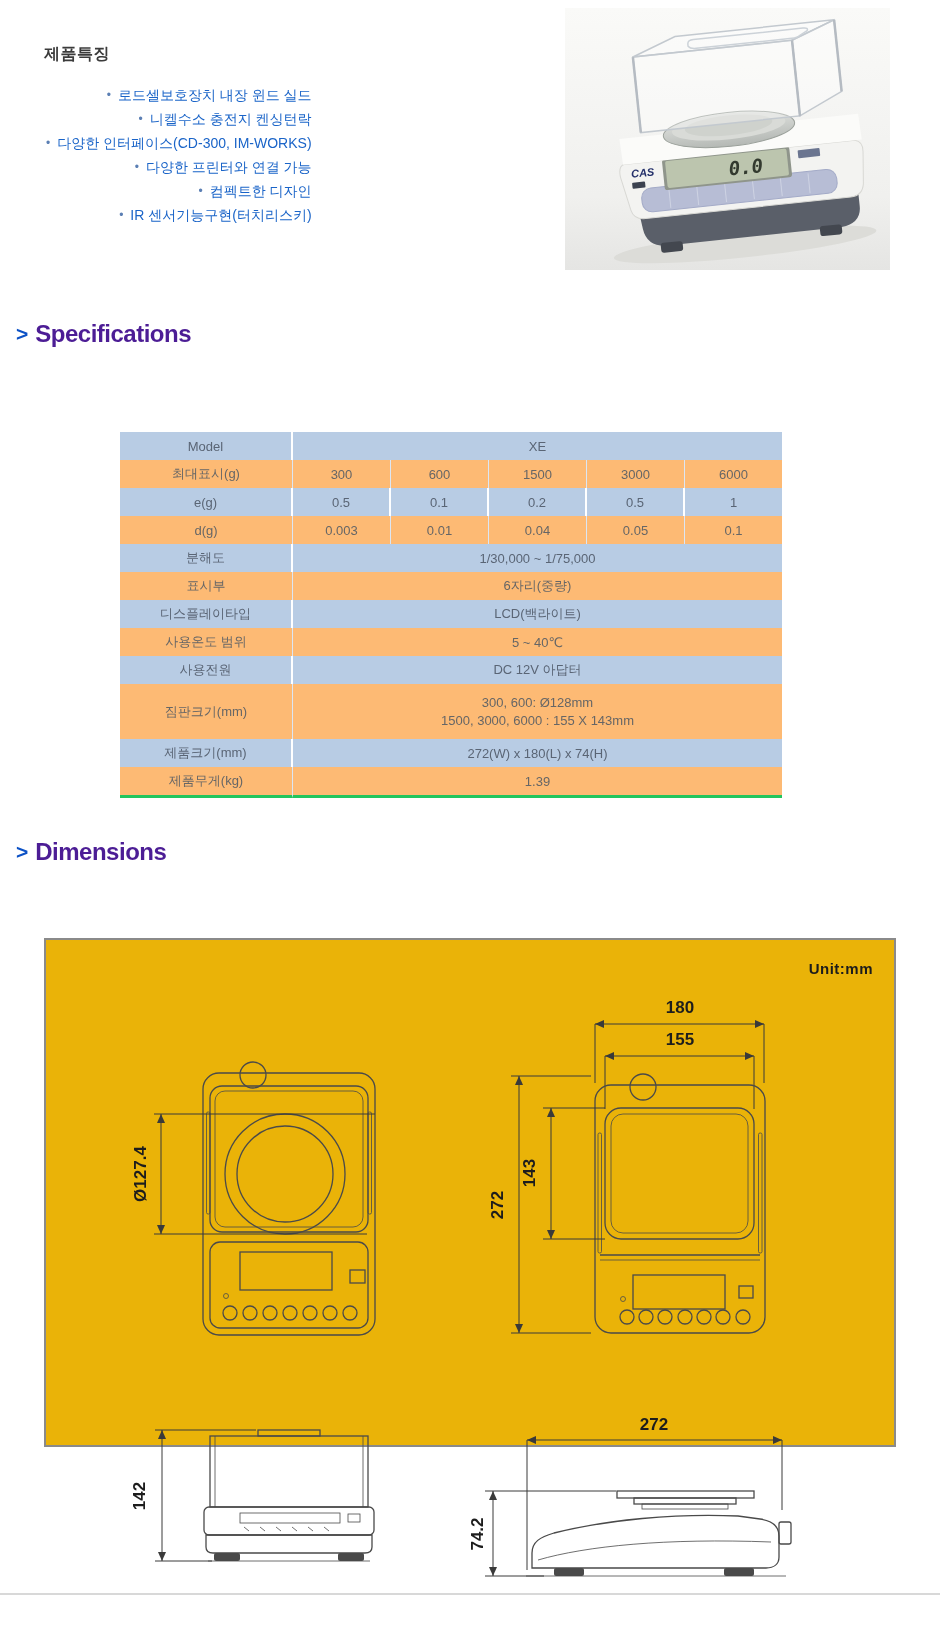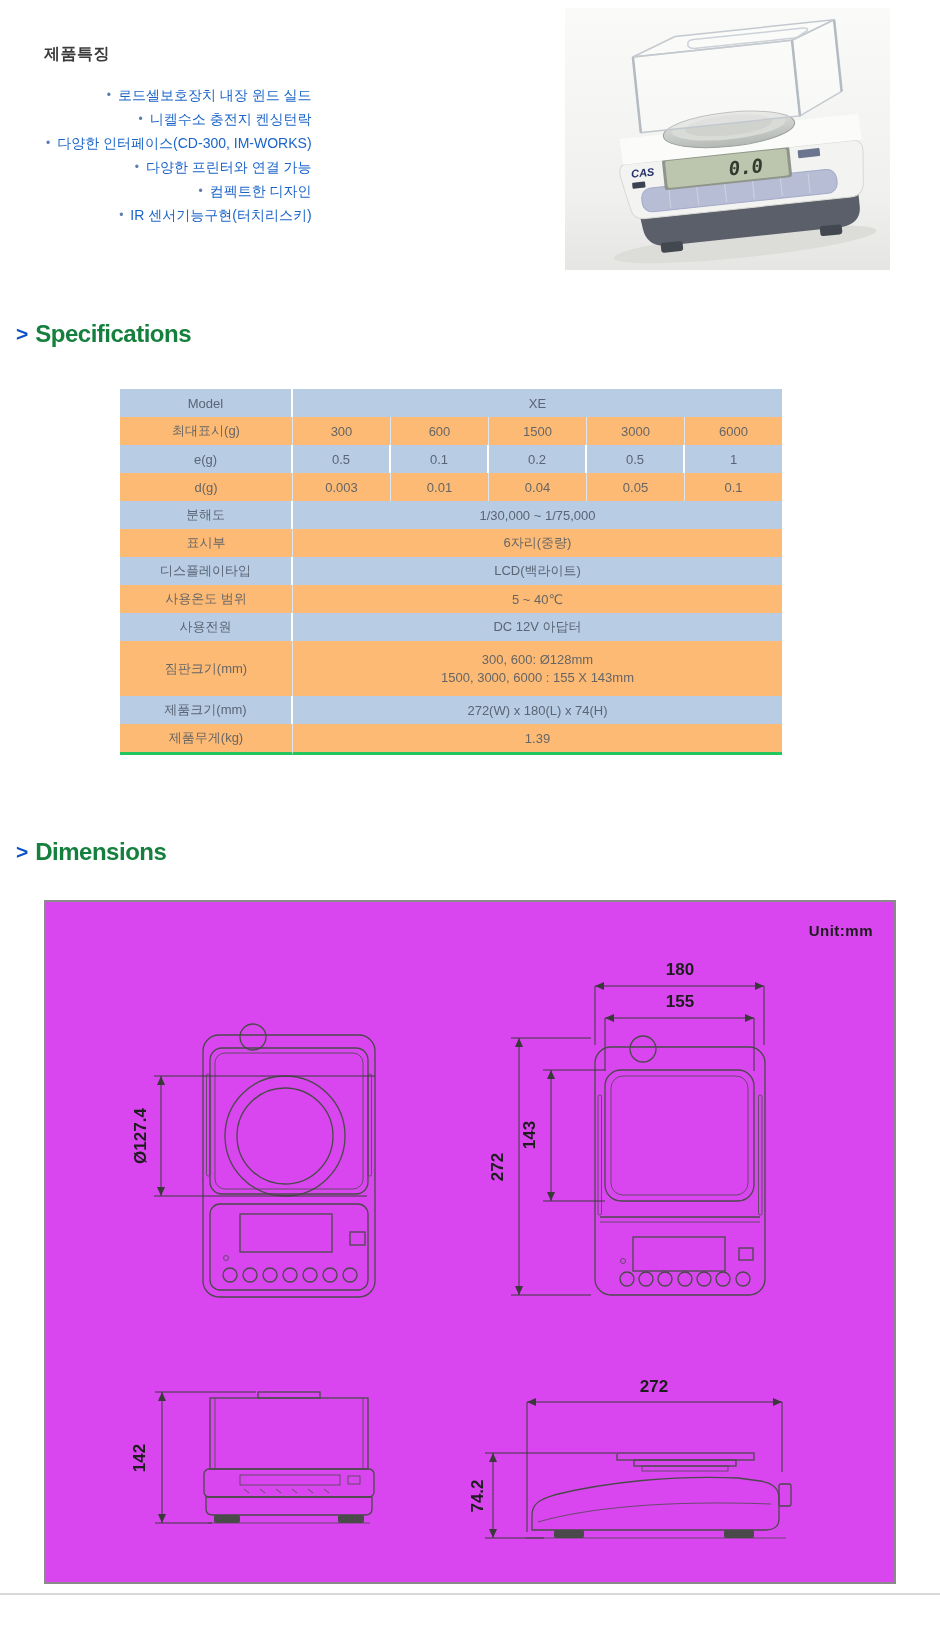--- a/index.html
+++ b/index.html
@@ -17,40 +17,40 @@
     font-size:14px;line-height:23px;color:#1a64c8;white-space:nowrap;
   }
   .features-list li::before{content:"•";color:#5b7fb4;font-size:12px;margin-right:7px;position:relative;top:-1px;}
 
   
   .photo{left:565px;top:8px;width:325px;height:262px;}
 
   
   .sec-heading{left:16px;display:flex;align-items:baseline;}
   .sec-heading .arrow{color:#0b51c6;font-weight:700;font-size:21px;margin-right:7px;position:relative;top:-1px;}
-  .sec-heading .txt{color:#15803d;font-weight:700;font-size:24px;letter-spacing:-0.5px;}
+  .sec-heading .txt{color:#4c1d95;font-weight:700;font-size:24px;letter-spacing:-0.5px;}
   #spec-heading{top:320px;}
   #dim-heading{top:838px;}
 
   
   .spec-table-wrap{left:120px;top:389px;width:662px;}
-  table.spec{border-collapse:separate;border-spacing:0;table-layout:fixed;width:662px;}
+  table.spec{border-collapse:separate;border-spacing:0;table-layout:fixed;width:662px;margin-top:43px;}
   table.spec td{
     height:28px;text-align:center;vertical-align:middle;padding:0 2px;
     font-size:13px;overflow:hidden;white-space:nowrap;
   }
   td.blue{background:#b8cce4;color:#5a6575;border-right:2px solid #ffffff;}
   td.white{background:#fdba74;color:#666666;border-right:1px solid #dce6f3;}
   table.spec td:last-child{border-right:none;}
   tr.tall td{height:55px;line-height:18px;}
   tr.tall td div{line-height:18px;}
   table.spec tr:last-child td{border-bottom:3px solid #22c55e;}
 
   
-  .dim-box{left:44px;top:900px;width:852px;height:684px;border:2px solid #8a8a8a;background:#d946ef;box-sizing:border-box;}
+  .dim-box{left:44px;top:938px;width:852px;height:509px;border:2px solid #8a8a8a;background:#eab308;box-sizing:border-box;}
   .unit-label{position:absolute;right:21px;top:20px;font-size:15px;font-weight:700;color:#1c1c1c;letter-spacing:0.5px;}
   .drawing{position:absolute;}
   #drawing-1{left:56px;top:88px;}
   #drawing-2{left:440px;top:43px;}
   #drawing-3{left:76px;top:483px;}
   #drawing-4{left:420px;top:470px;}
   .dline{stroke:#4a4a4a;stroke-width:1.3;fill:none;}
   .dthin{stroke:#4a4a4a;stroke-width:0.8;fill:none;}
   .dim-line{stroke:#3a3a3a;stroke-width:1;fill:none;}
   .dim-text{fill:#1d1d1d;font-size:17px;font-weight:600;font-family:"Liberation Sans","DejaVu Sans",sans-serif;}

